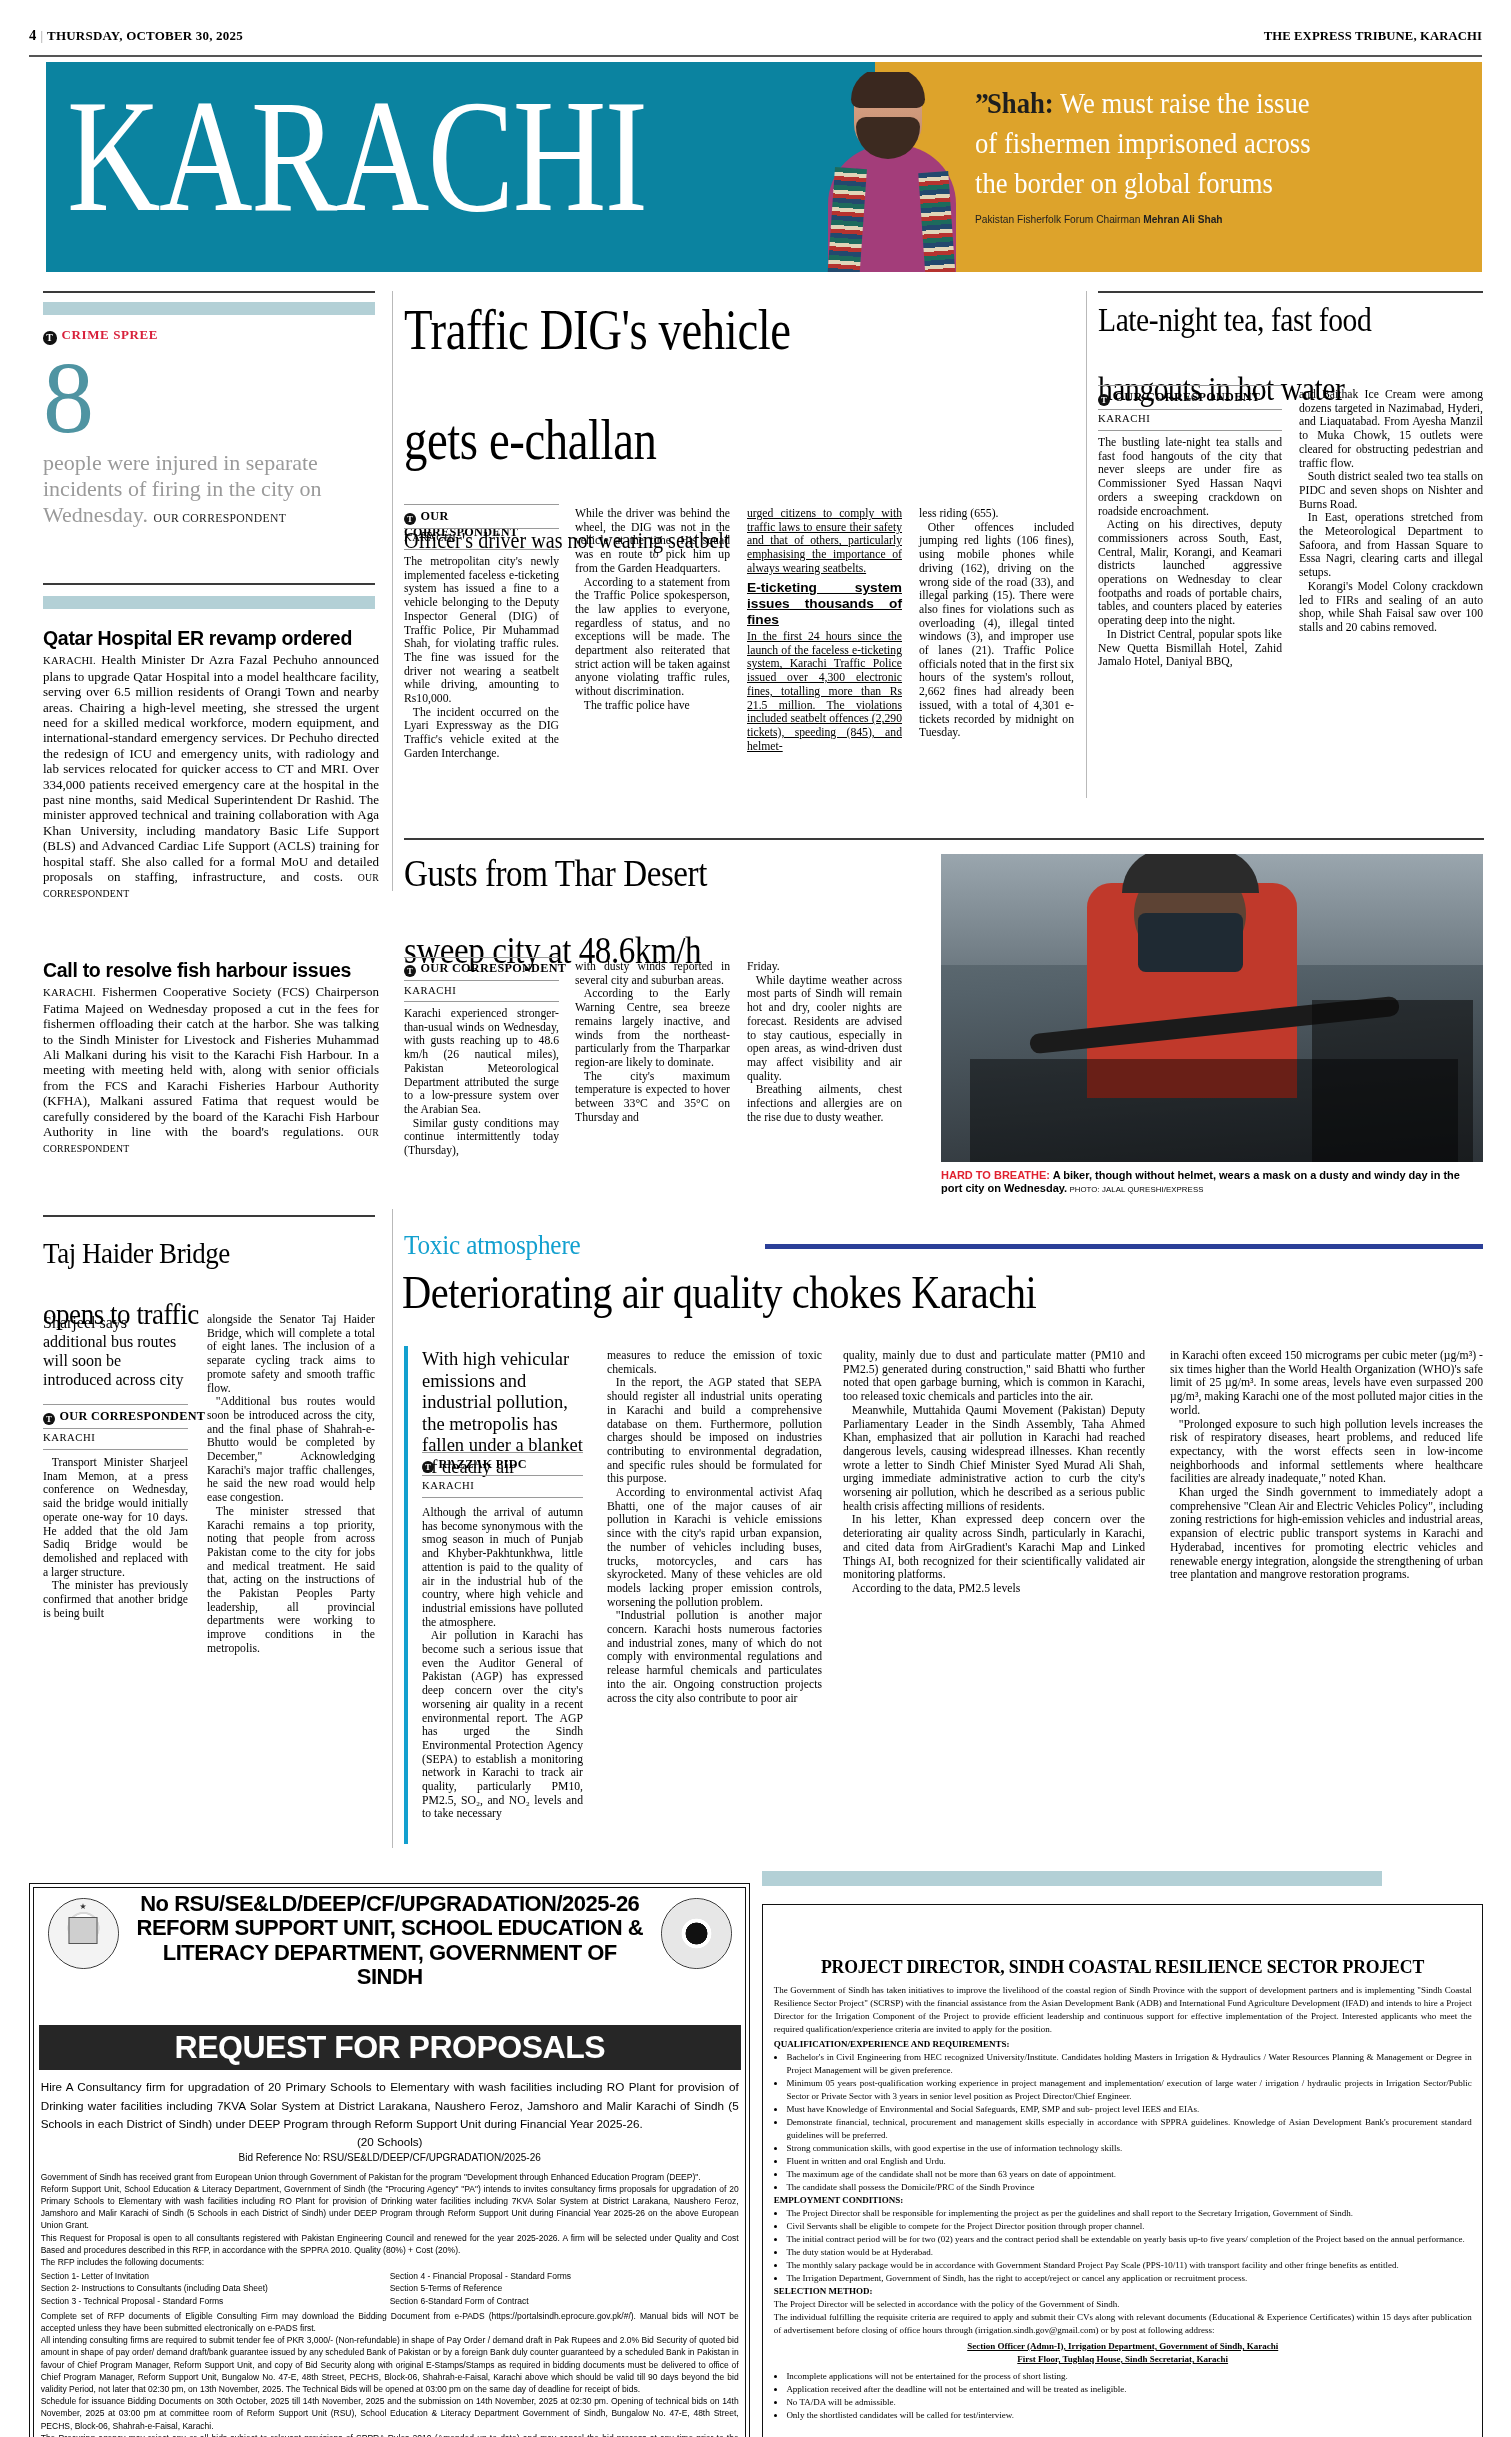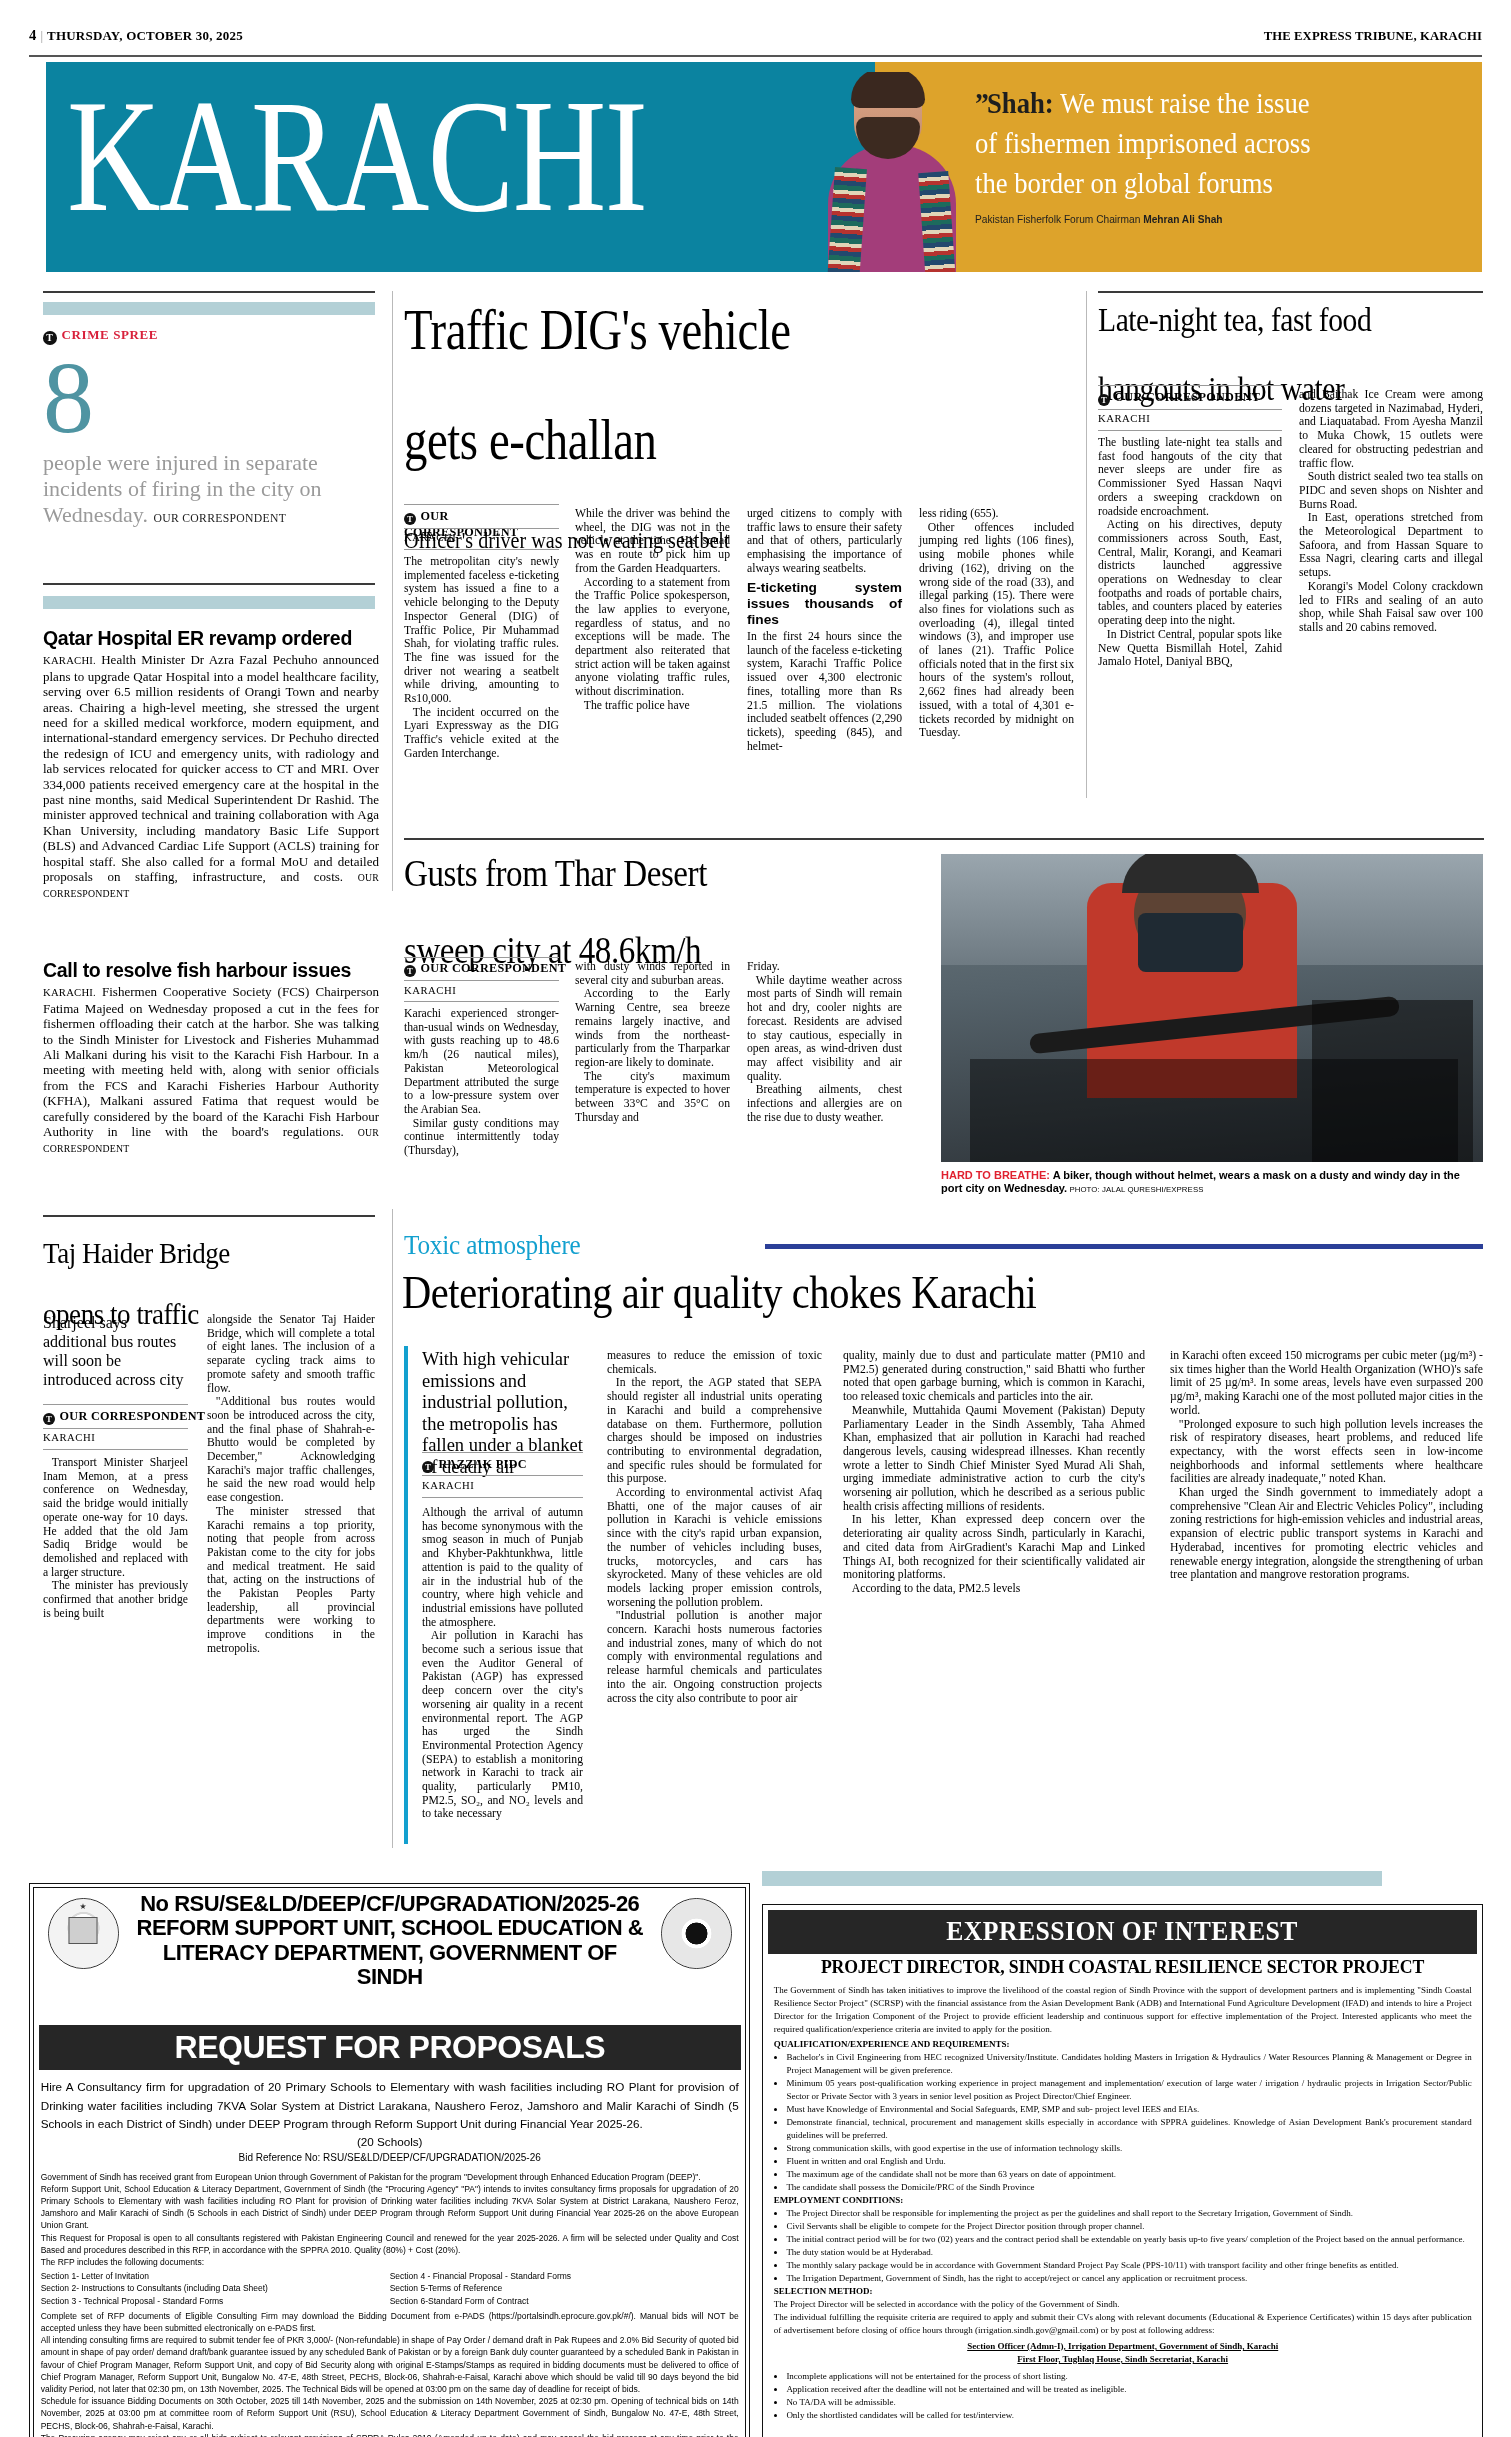--- a/index.html
+++ b/index.html
@@ -174,21 +174,21 @@
 
   <div class="body-col" style="position:absolute;left:404px;top:555px;width:155px;">
     <p class="first">The metropolitan city's newly implemented faceless e-ticketing system has issued a fine to a vehicle belonging to the Deputy Inspector General (DIG) of Traffic Police, Pir Muhammad Shah, for violating traffic rules. The fine was issued for the driver not wearing a seatbelt while driving, amounting to Rs10,000.</p>
     <p>The incident occurred on the Lyari Expressway as the DIG Traffic's vehicle exited at the Garden Interchange.</p>
   </div>
   <div class="body-col" style="position:absolute;left:575px;top:507px;width:155px;">
     <p class="first">While the driver was behind the wheel, the DIG was not in the vehicle at the time. His squad was en route to pick him up from the Garden Headquarters.</p>
     <p>According to a statement from the Traffic Police spokesperson, the law applies to everyone, regardless of status, and no exceptions will be made. The department also reiterated that strict action will be taken against anyone violating traffic rules, without discrimination.</p>
     <p>The traffic police have</p>
   </div>
-  <div class="body-col" style="position:absolute;left:747px;top:507px;width:155px;">
+  <div class="body-col" style="position:absolute;left:747px;top:507px;width:155px;text-decoration:underline;">
     <p class="first">urged citizens to comply with traffic laws to ensure their safety and that of others, particularly emphasising the importance of always wearing seatbelts.</p>
     <div class="subhead">E-ticketing system issues thousands of fines</div>
     <p class="first">In the first 24 hours since the launch of the faceless e-ticketing system, Karachi Traffic Police issued over 4,300 electronic fines, totalling more than Rs 21.5 million. The violations included seatbelt offences (2,290 tickets), speeding (845), and helmet-</p>
   </div>
   <div class="body-col" style="position:absolute;left:919px;top:507px;width:155px;">
     <p class="first">less riding (655).</p>
     <p>Other offences included jumping red lights (106 fines), using mobile phones while driving (162), driving on the wrong side of the road (33), and illegal parking (15). There were also fines for violations such as overloading (4), illegal tinted windows (3), and improper use of lanes (21). Traffic Police officials noted that in the first six hours of the system's rollout, 2,662 fines had already been issued, with a total of 4,301 e-tickets recorded by midnight on Tuesday.</p>
   </div>
 
   <div class="hrule" style="left:1098px;top:291px;width:385px;height:1.5px;"></div>
@@ -367,23 +367,20 @@
 
       <div class="ad-small" style="margin-top:2.9px;">Complete set of RFP documents of Eligible Consulting Firm may download the Bidding Document from e-PADS (https://portalsindh.eprocure.gov.pk/#/). Manual bids will NOT be accepted unless they have been submitted electronically on e-PADS first.</div>
       <div class="ad-small">All intending consulting firms are required to submit tender fee of PKR 3,000/- (Non-refundable) in shape of Pay Order / demand draft in Pak Rupees and 2.0% Bid Security of quoted bid amount in shape of pay order/ demand draft/bank guarantee issued by any scheduled Bank of Pakistan or by a foreign Bank duly counter guaranteed by a scheduled Bank in Pakistan in favour of Chief Program Manager, Reform Support Unit, and copy of Bid Security along with original E-Stamps/Stamps as required in bidding documents must be delivered to office of Chief Program Manager, Reform Support Unit, Bungalow No. 47-E, 48th Street, PECHS, Block-06, Shahrah-e-Faisal, Karachi above which should be valid till 90 days beyond the bid validity Period, not later that 02:30 pm, on 13th November, 2025. The Technical Bids will be opened at 03:00 pm on the same day of deadline for receipt of bids.</div>
       <div class="ad-small">Schedule for issuance Bidding Documents on 30th October, 2025 till 14th November, 2025 and the submission on 14th November, 2025 at 02:30 pm. Opening of technical bids on 14th November, 2025 at 03:00 pm at committee room of Reform Support Unit (RSU), School Education &amp; Literacy Department Government of Sindh, Bungalow No. 47-E, 48th Street, PECHS, Block-06, Shahrah-e-Faisal, Karachi.</div>
       <div class="ad-small">The Procuring agency may reject any or all bids subject to relevant provisions of SPPRA Rules 2010 (Amended up to date) and may cancel the bid process at any time prior to the acceptance of a bid or proposal as mandated under Rule-25(i) of SPP Rules, 2010 (Amended up to date). In case of public holiday or due to any unavoidable circumstances on closing/opening date, the bid documents will be received and opened on next working day at the same time and venue.</div>
     </div>
 
   </div>
 
   <div class="ad" style="left:762px;top:1904px;width:721px;height:721px;">
-    <div class="adblack" style="position:absolute;left:4.9px;top:4.9px;width:709px;height:44px;display:flex;align-items:center;justify-content:center;">
-      <div style="font-family:'Liberation Serif',serif;font-weight:700;font-size:27px;letter-spacing:0.5px;transform:scaleX(.95);">EXPRESSION OF INTEREST</div>
-    </div>
     <div style="position:absolute;left:4.9px;top:52px;width:709px;text-align:center;font-family:'Liberation Serif',serif;font-weight:700;font-size:18.5px;letter-spacing:-0.2px;transform:scaleX(.96);">PROJECT DIRECTOR, SINDH COASTAL RESILIENCE SECTOR PROJECT</div>
 
     <div style="position:absolute;left:10.7px;top:79px;width:698px;">
       <div class="eoi-body">The Government of Sindh has taken initiatives to improve the livelihood of the coastal region of Sindh Province with the support of development partners and is implementing "Sindh Coastal Resilience Sector Project" (SCRSP) with the financial assistance from the Asian Development Bank (ADB) and International Fund Agriculture Development (IFAD) and intends to hire a Project Director for the Irrigation Component of the Project to provide efficient leadership and continuous support for effective implementation of the Project. Interested applicants who meet the required qualification/experience criteria are invited to apply for the position.</div>
       <div class="eoi-body" style="font-weight:700;margin-top:2px;">QUALIFICATION/EXPERIENCE AND REQUIREMENTS:</div>
       <ul style="margin:0;padding-left:12.7px;">
         <li class="eoi-body">Bachelor's in Civil Engineering from HEC recognized University/Institute. Candidates holding Masters in Irrigation &amp; Hydraulics / Water Resources Planning &amp; Management or Degree in Project Management will be given preference.</li>
         <li class="eoi-body">Minimum 05 years post-qualification working experience in project management and implementation/ execution of large water / irrigation / hydraulic projects in Irrigation Sector/Public Sector or Private Sector with 3 years in senior level position as Project Director/Chief Engineer.</li>
         <li class="eoi-body">Must have Knowledge of Environmental and Social Safeguards, EMP, SMP and sub- project level IEES and EIAs.</li>
         <li class="eoi-body">Demonstrate financial, technical, procurement and management skills especially in accordance with SPPRA guidelines. Knowledge of Asian Development Bank's procurement standard guidelines will be preferred.</li>

